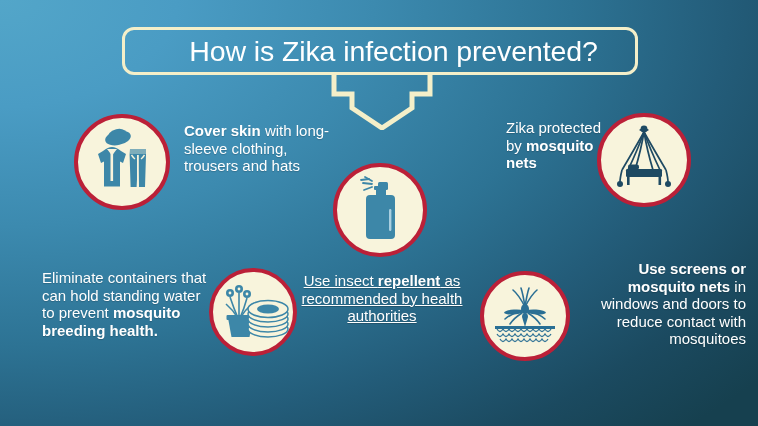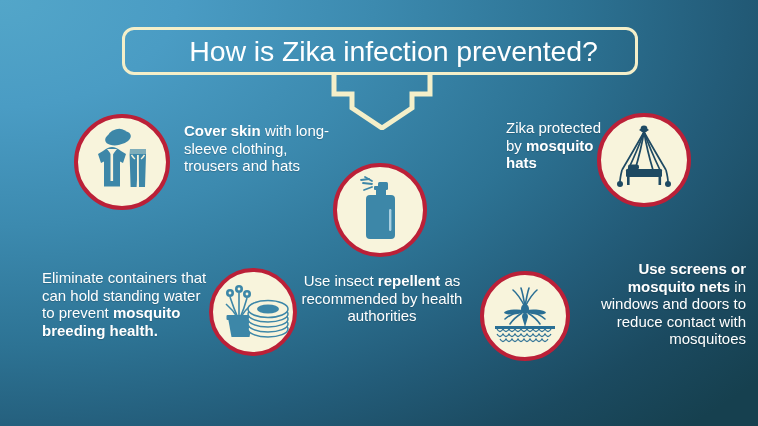--- a/index.html
+++ b/index.html
@@ -64,21 +64,21 @@
   .block {
     position: absolute;
     line-height: 1.17;
     font-size: 15px;
     color: #ffffff;
     text-shadow: 0 1px 1px rgba(0,0,0,0.18);
   }
   .block b { font-weight: 700; margin-top: 9px; }
   .align-left   { text-align: left; }
   .align-right  { text-align: right; }
-  .align-center { text-align: center; }
+  .align-center { text-align: center; text-decoration: underline; }
 
   #blk-cover   { left: 184px; top: 122px; width: 150px; }
   #blk-sleep   { left: 506px; top: 119px; width: 96px;  }
   #blk-elim    { left: 42px;  top: 269px; width: 172px; }
   #blk-repel   { left: 296px; top: 272px; width: 172px; }
   #blk-screens { left: 568px; top: 260px; width: 178px; }
 </style>
 </head>
 <body>
 
@@ -113,21 +113,21 @@
       </g>
     </svg>
   </div>
 
   <div class="block align-left" id="blk-cover">
     <b>Cover skin</b>
     <span>with long-sleeve clothing, trousers and hats</span>
   </div>
 
   <div class="block align-left" id="blk-sleep">
-    <span>Zika protected by </span><b>mosquito hats</b>
+    <span>Zika protected by </span><b>mosquito nets</b>
   </div>
 
   <div class="circle" style="left:597px; top:113px; width:94px; height:94px;">
     <svg width="76" height="76" viewBox="0 0 76 76">
       <g stroke="#1e4a63" fill="none" stroke-width="1.7">
 
         <path d="M38 10 q-9 16 -22 38"></path>
         <path d="M38 10 q-6 17 -16 38"></path>
         <path d="M38 10 q-3 18 -9 38"></path>
         <path d="M38 10 q9 16 22 38"></path>

